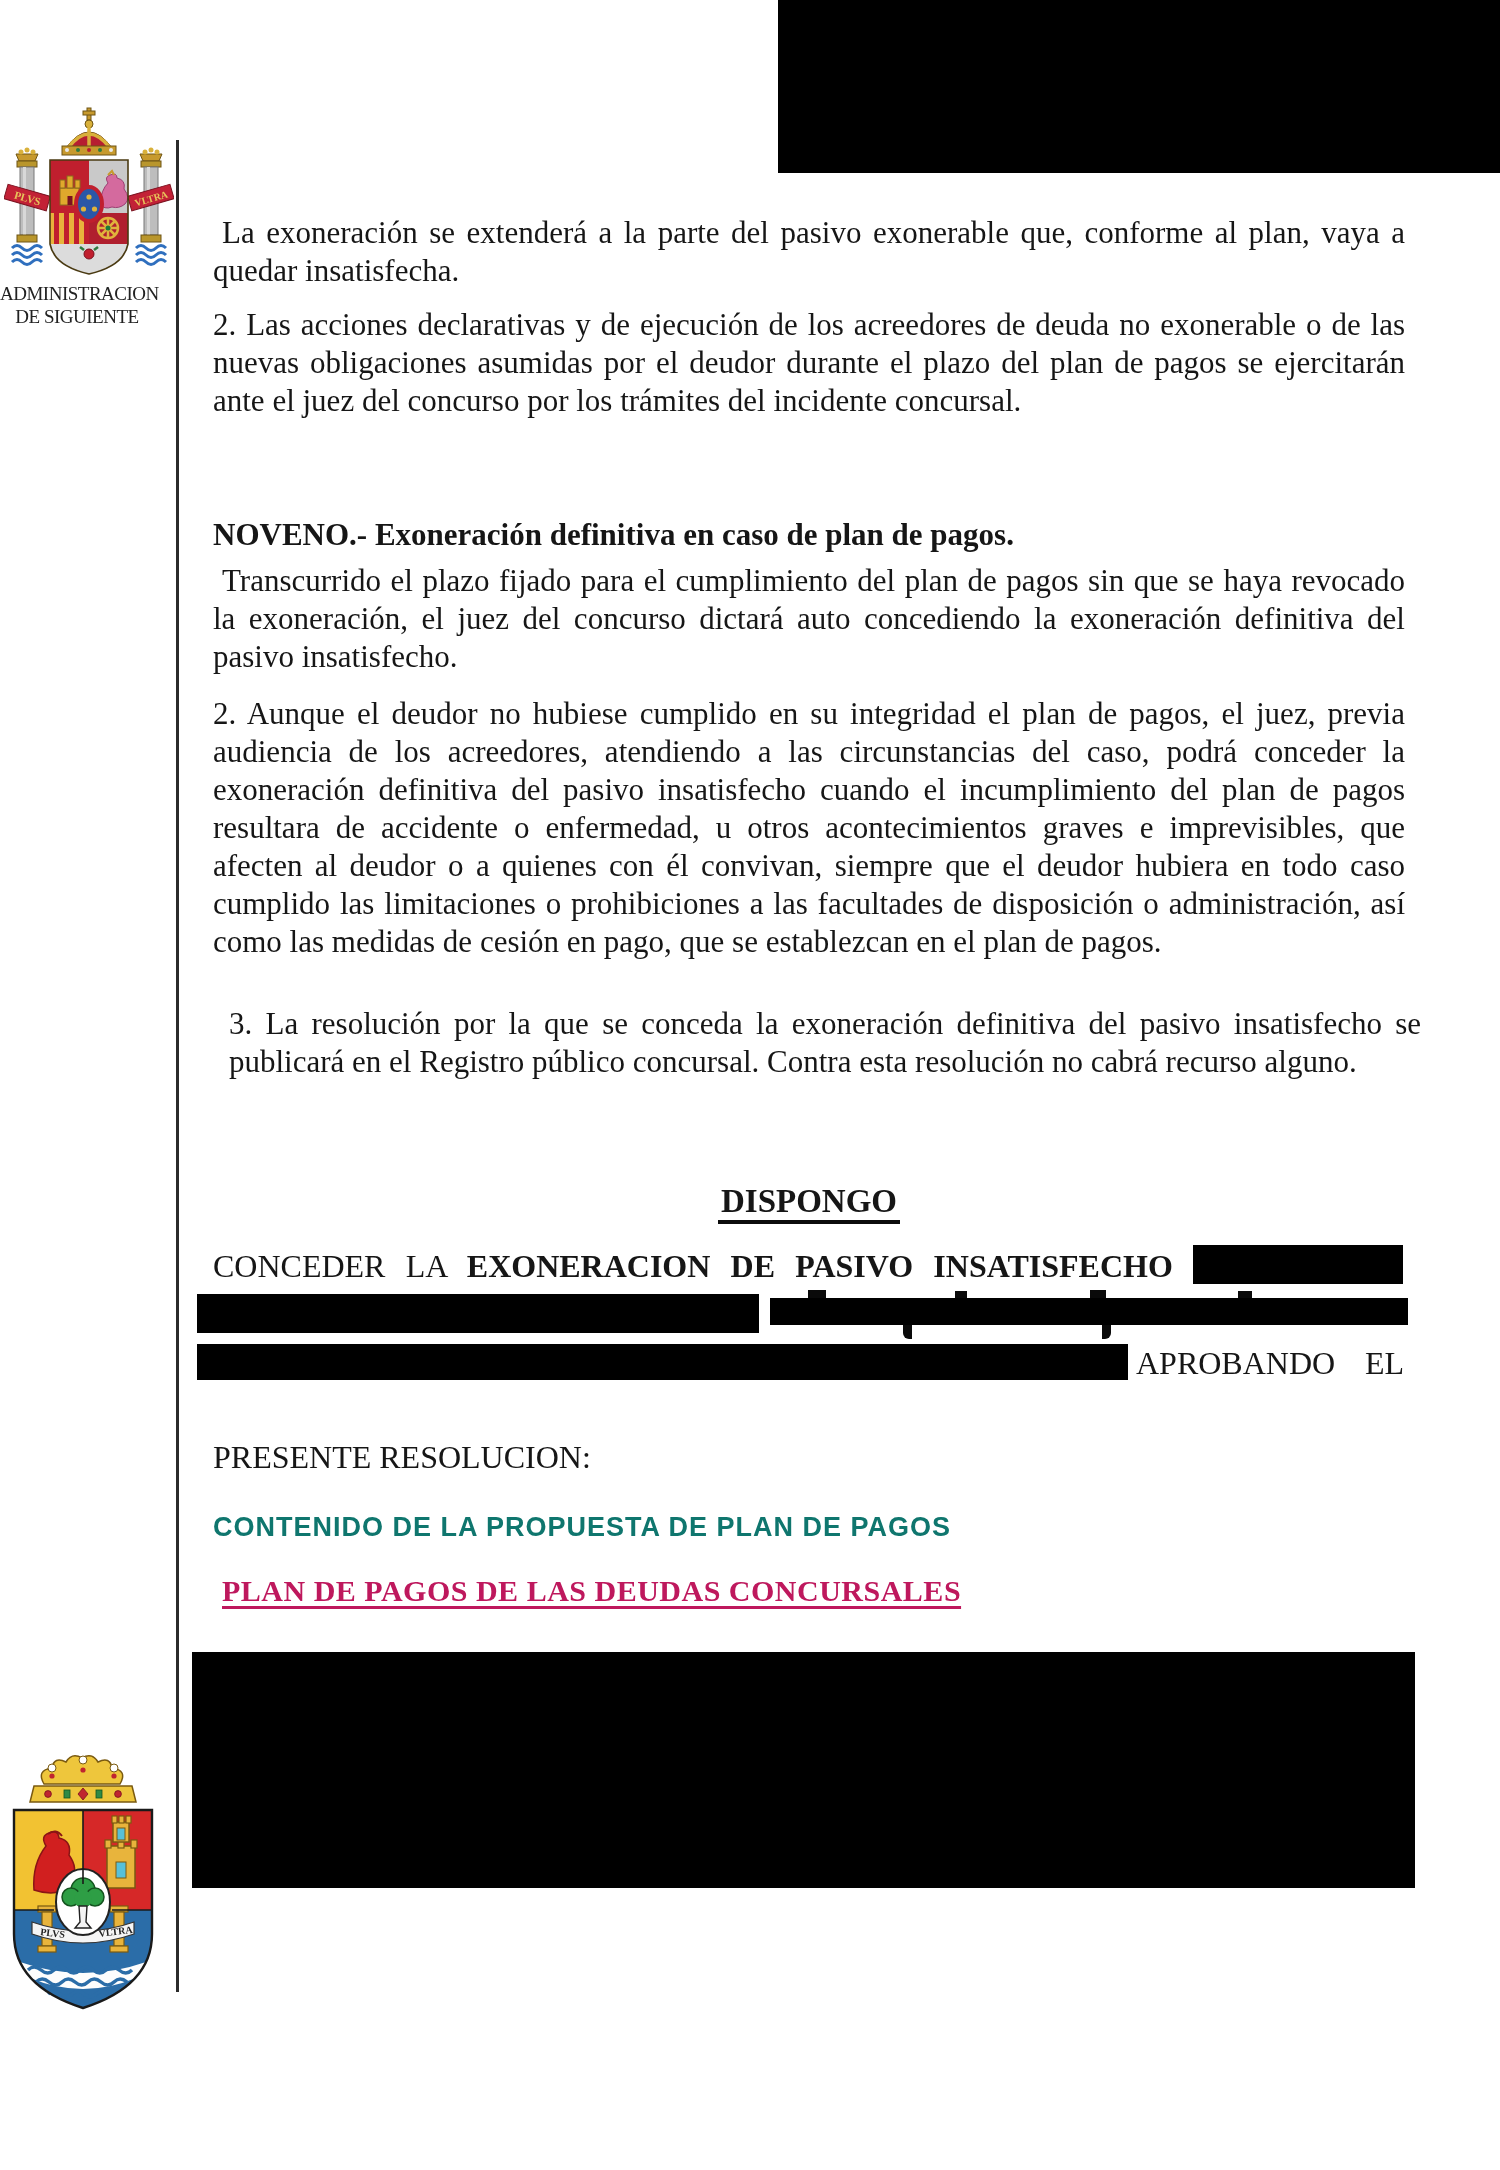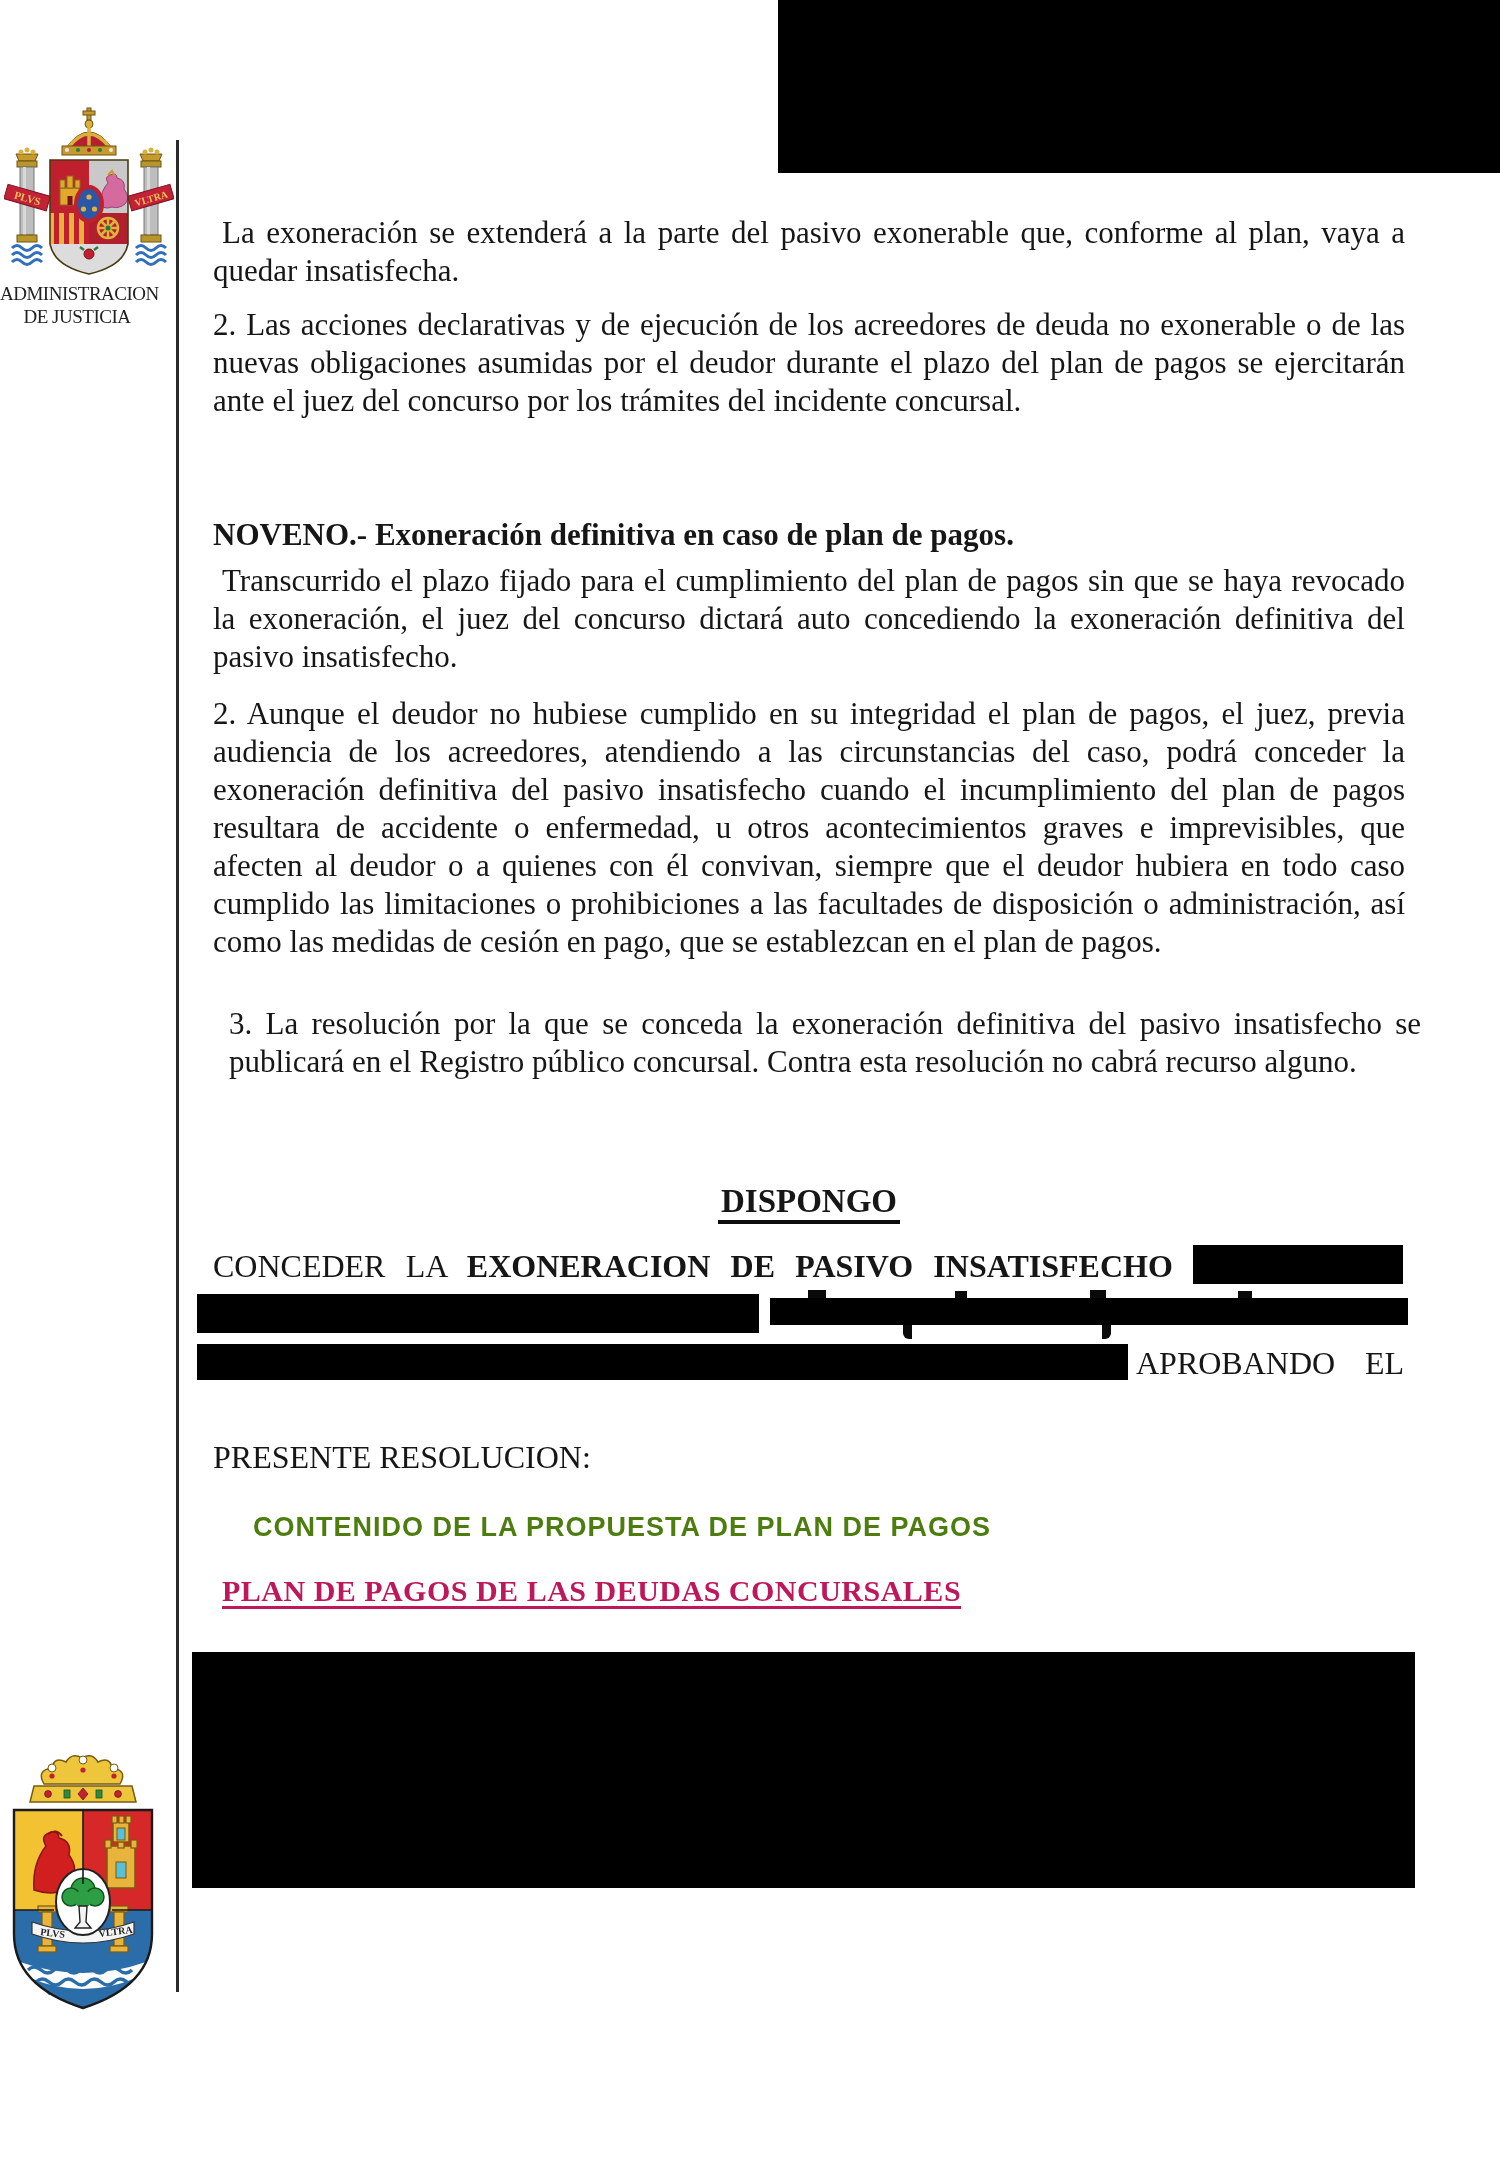--- a/index.html
+++ b/index.html
@@ -40,21 +40,21 @@
     white-space:normal;
   }
   .cl1{top:1245px;}
   .cl3{left:1136px;top:1342px;width:268px;}
   .cl4{top:1389px;}
   .cl5{top:1436px;text-align:right;text-align-last:left;}
   
   .contenido{
     position:absolute;left:213px;top:1512px;
     font-family:"Liberation Sans","DejaVu Sans",sans-serif;
-    font-weight:bold;font-size:27px;letter-spacing:1px;color:#4d7c0f;margin-left:40px;
+    font-weight:bold;font-size:27px;letter-spacing:1px;color:#0f766e;
   }
   
   .plan-link{
     position:absolute;left:222px;top:1574px;
     font-weight:bold;font-size:30px;letter-spacing:.5px;
     color:#be185d;text-decoration:underline;text-decoration-thickness:3px;text-underline-offset:5px;
     cursor:pointer;
   }
   
   .emblem-top{position:absolute;left:4px;top:102px;width:170px;height:190px;}
@@ -160,21 +160,21 @@
         <ellipse cx="85" cy="102" rx="13" ry="17" fill="#2b57a7" stroke="#c01f2e" stroke-width="4"></ellipse>
         <circle cx="85" cy="95" r="2.6" fill="#e0b33c"></circle>
         <circle cx="79.5" cy="107" r="2.6" fill="#e0b33c"></circle>
         <circle cx="90.5" cy="107" r="2.6" fill="#e0b33c"></circle>
         <path d="M46,58 h78 v84 q-4,22 -39,30 q-35,-8 -39,-30 z" fill="none" stroke="#4a3a12" stroke-width="1.6"></path>
       </g>
     </svg>
   </div>
   <div class="admin-label">
     <div>ADMINISTRACION</div>
-    <div>DE JUSTICIA</div>
+    <div>DE SIGUIENTE</div>
   </div>
 
   <div class="para p1">La exoneración se extenderá a la parte del pasivo exonerable que, conforme al plan, vaya a quedar insatisfecha.</div>
   <div class="para p2">2. Las acciones declarativas y de ejecución de los acreedores de deuda no exonerable o de las nuevas obligaciones asumidas por el deudor durante el plazo del plan de pagos se ejercitarán ante el juez del concurso por los trámites del incidente concursal.</div>
   <div class="para h-noveno">NOVENO.- Exoneración definitiva en caso de plan de pagos.</div>
   <div class="para p3">Transcurrido el plazo fijado para el cumplimiento del plan de pagos sin que se haya revocado la exoneración, el juez del concurso dictará auto concediendo la exoneración definitiva del pasivo insatisfecho.</div>
   <div class="para p4">2. Aunque el deudor no hubiese cumplido en su integridad el plan de pagos, el juez, previa audiencia de los acreedores, atendiendo a las circunstancias del caso, podrá conceder la exoneración definitiva del pasivo insatisfecho cuando el incumplimiento del plan de pagos resultara de accidente o enfermedad, u otros acontecimientos graves e imprevisibles, que afecten al deudor o a quienes con él convivan, siempre que el deudor hubiera en todo caso cumplido las limitaciones o prohibiciones a las facultades de disposición o administración, así como las medidas de cesión en pago, que se establezcan en el plan de pagos.</div>
   <div class="para p5">3. La resolución por la que se conceda la exoneración definitiva del pasivo insatisfecho se publicará en el Registro público concursal. Contra esta resolución no cabrá recurso alguno.</div>
 
   <div class="para dispongo-wrap">

